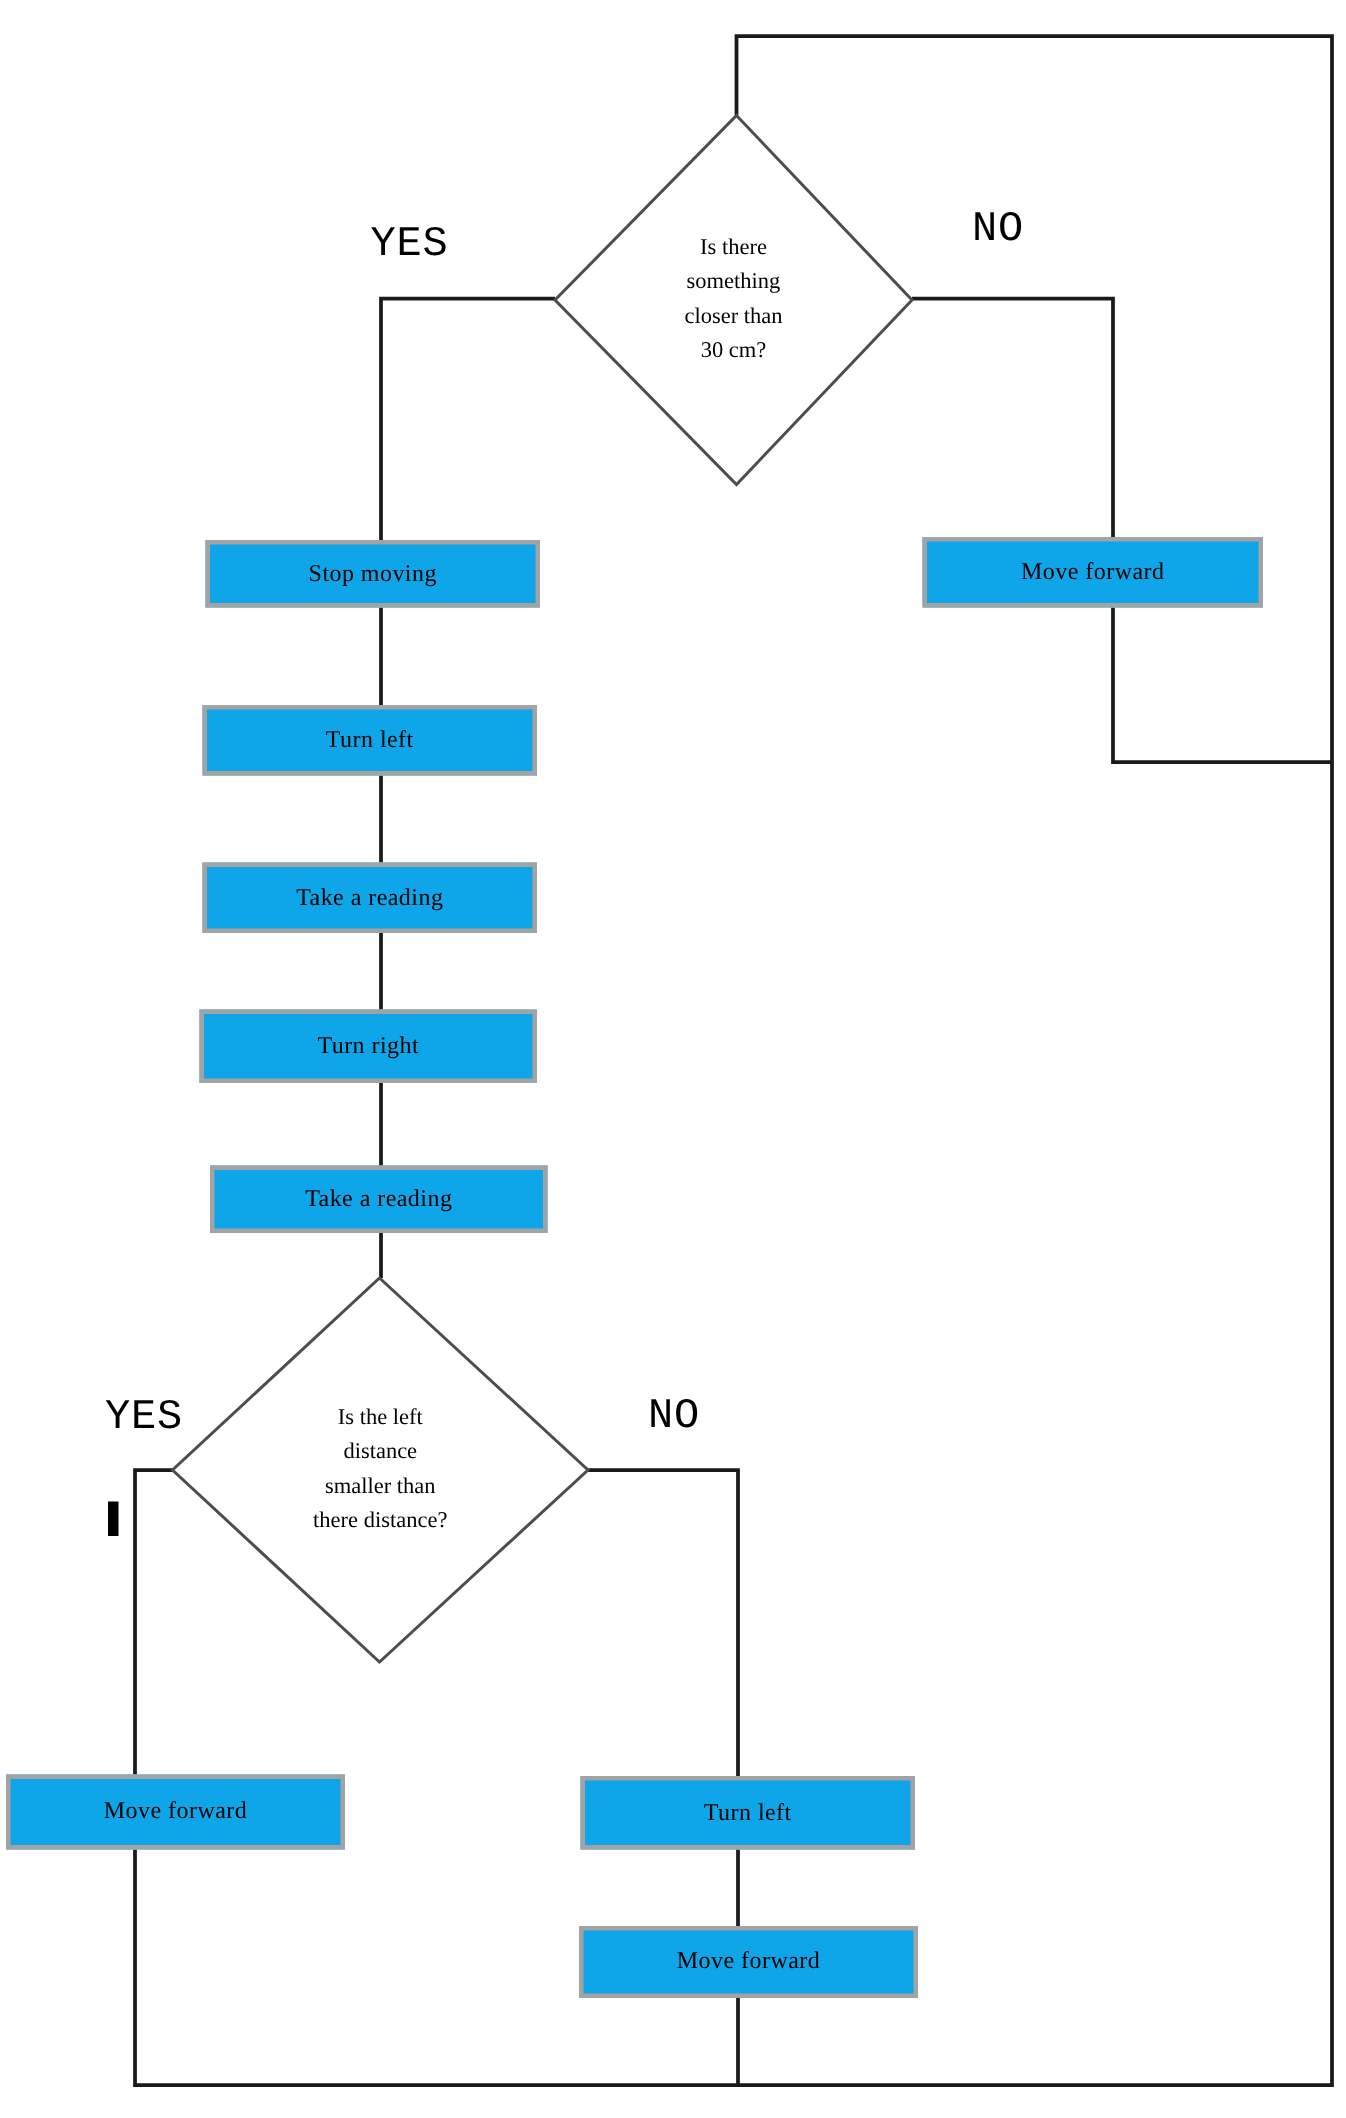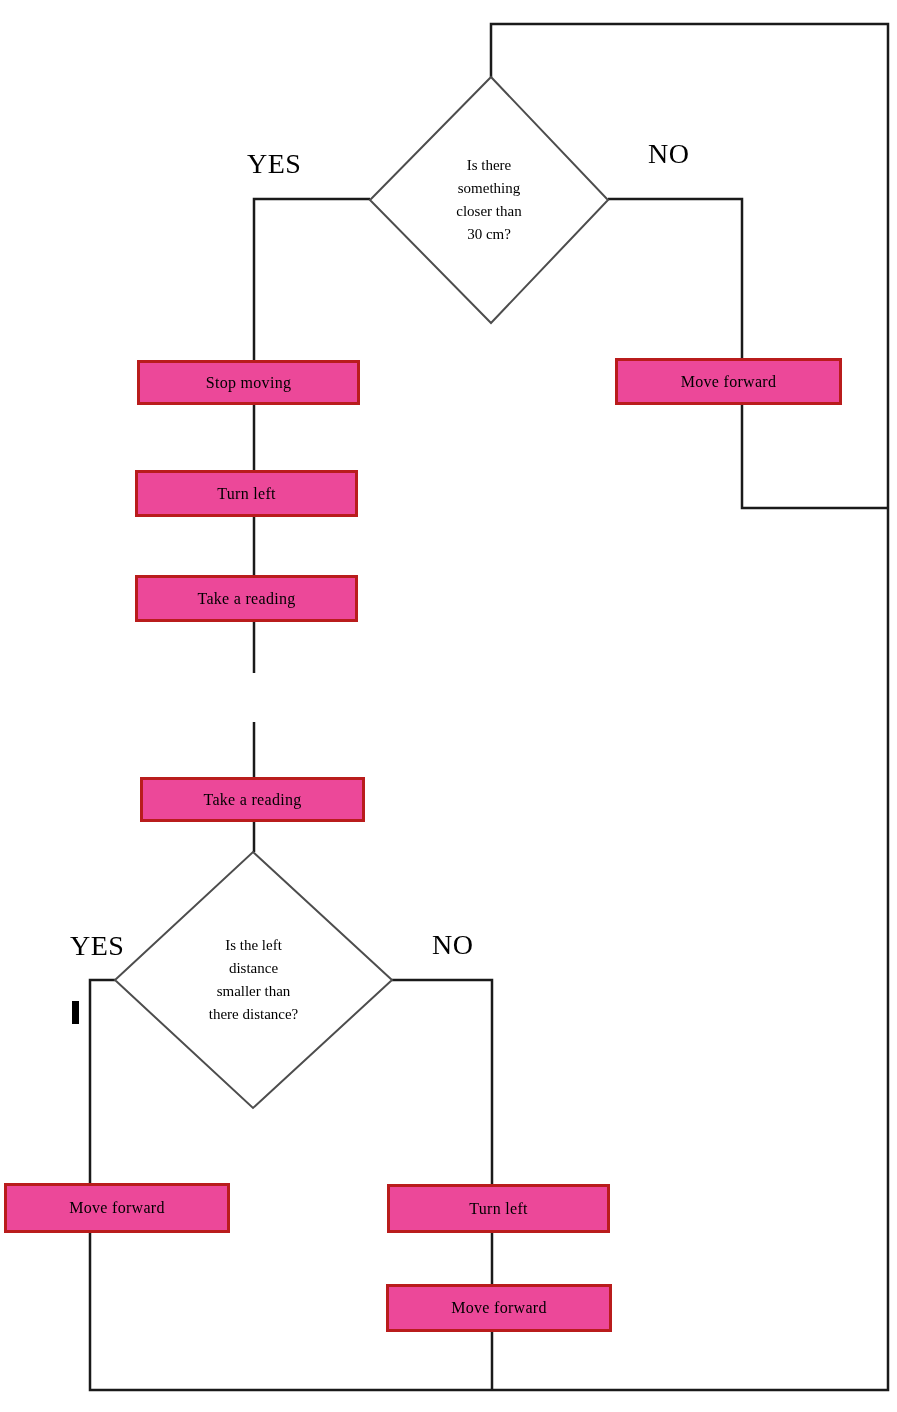--- a/index.html
+++ b/index.html
@@ -19,22 +19,22 @@
   #wires {
     position: absolute;
     left: 0;
     top: 0;
     width: 897px;
     height: 1412px;
   }
   .process-box {
     position: absolute;
     box-sizing: border-box;
-    border: 3px solid #b91c1c;
-    background: #ec4899;
+    border: 3px solid #a3a3a3;
+    background: #0ea5e9;
     display: flex;
     align-items: center;
     justify-content: center;
     font-size: 16px;
     letter-spacing: 0.3px;
     text-align: center;
   }
   .diamond-wrap {
     position: absolute;
   }
@@ -54,20 +54,21 @@
     justify-content: center;
     text-align: center;
     font-size: 15px;
     line-height: 23px;
     white-space: pre-line;
   }
   .branch-label {
     position: absolute;
     font-size: 28px;
     letter-spacing: 0.5px;
+    font-family: Liberation Mono, monospace;
   }
   .stray-mark {
     position: absolute;
     left: 72px;
     top: 1001px;
     width: 7px;
     height: 23px;
     background: #000000;
   }
 </style>
@@ -125,20 +126,21 @@
   <div class="branch-label" style="left:432px; top:929px;">NO</div>
 
   <div class="stray-mark"></div>
 
   <div class="process-box" style="left:137px; top:360px; width:223px; height:45px;">Stop moving</div>
 
   <div class="process-box" style="left:135px; top:470px; width:223px; height:47px;">Turn left</div>
 
   <div class="process-box" style="left:135px; top:575px; width:223px; height:47px;">Take a reading</div>
 
+  <div class="process-box" style="left:133px; top:673px; width:225px; height:49px;">Turn right</div>
 
   <div class="process-box" style="left:140px; top:777px; width:225px; height:45px;">Take a reading</div>
 
   <div class="process-box" style="left:615px; top:358px; width:227px; height:47px;">Move forward</div>
 
   <div class="process-box" style="left:4px; top:1183px; width:226px; height:50px;">Move forward</div>
 
   <div class="process-box" style="left:387px; top:1184px; width:223px; height:49px;">Turn left</div>
 
   <div class="process-box" style="left:386px; top:1284px; width:226px; height:48px;">Move forward</div>

